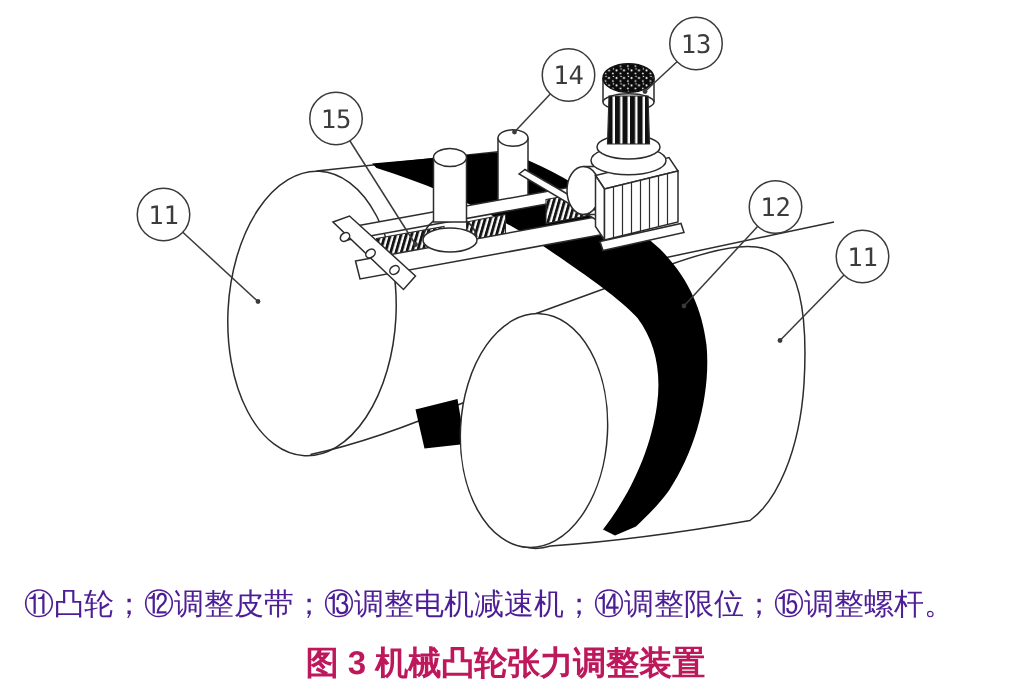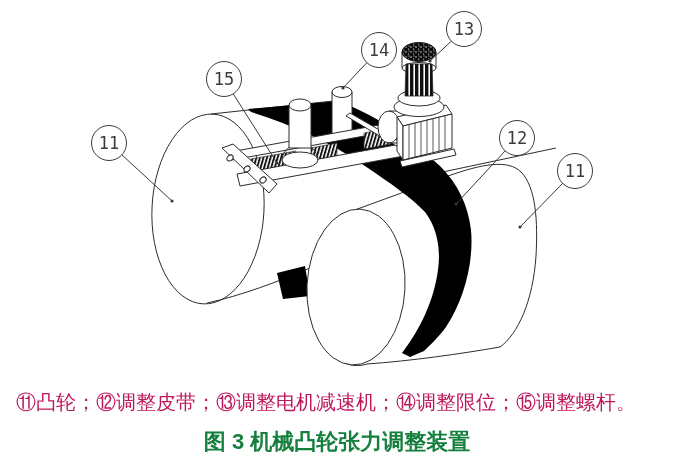--- a/index.html
+++ b/index.html
@@ -1,23 +1,23 @@
 <!DOCTYPE html>
 <html><head>
 <meta charset="utf-8">
 <style>
   html,body{margin:0;padding:0;background:#fff;}
   #page{position:relative;width:674px;height:462px;background:#fff;overflow:hidden;
         font-family:"Liberation Serif","DejaVu Serif",serif;}
   #drawing{position:absolute;left:0;top:0;}
   .caption-legend{position:absolute;left:16px;top:389px;width:652px;
-        font-size:20px;color:#be185d;letter-spacing:0px;white-space:nowrap;}
+        font-size:20px;color:#4c1d95;letter-spacing:0px;white-space:nowrap;}
   .caption-title{position:absolute;left:0;top:427px;width:674px;text-align:center;
         font-family:"Liberation Sans","DejaVu Sans",sans-serif;
-        font-weight:bold;font-size:22px;color:#15803d;}
+        font-weight:bold;font-size:22px;color:#be185d;}
   .callout-num{font-family:"DejaVu Sans Mono","Liberation Mono",monospace;
         font-size:17px;fill:#3c3c3c;}
   svg *{vector-effect:non-scaling-stroke;}
 </style>
 </head>
 <body>
 
 <div id="page">
 
   <svg id="drawing" width="674" height="388" viewBox="0 0 674 388">

